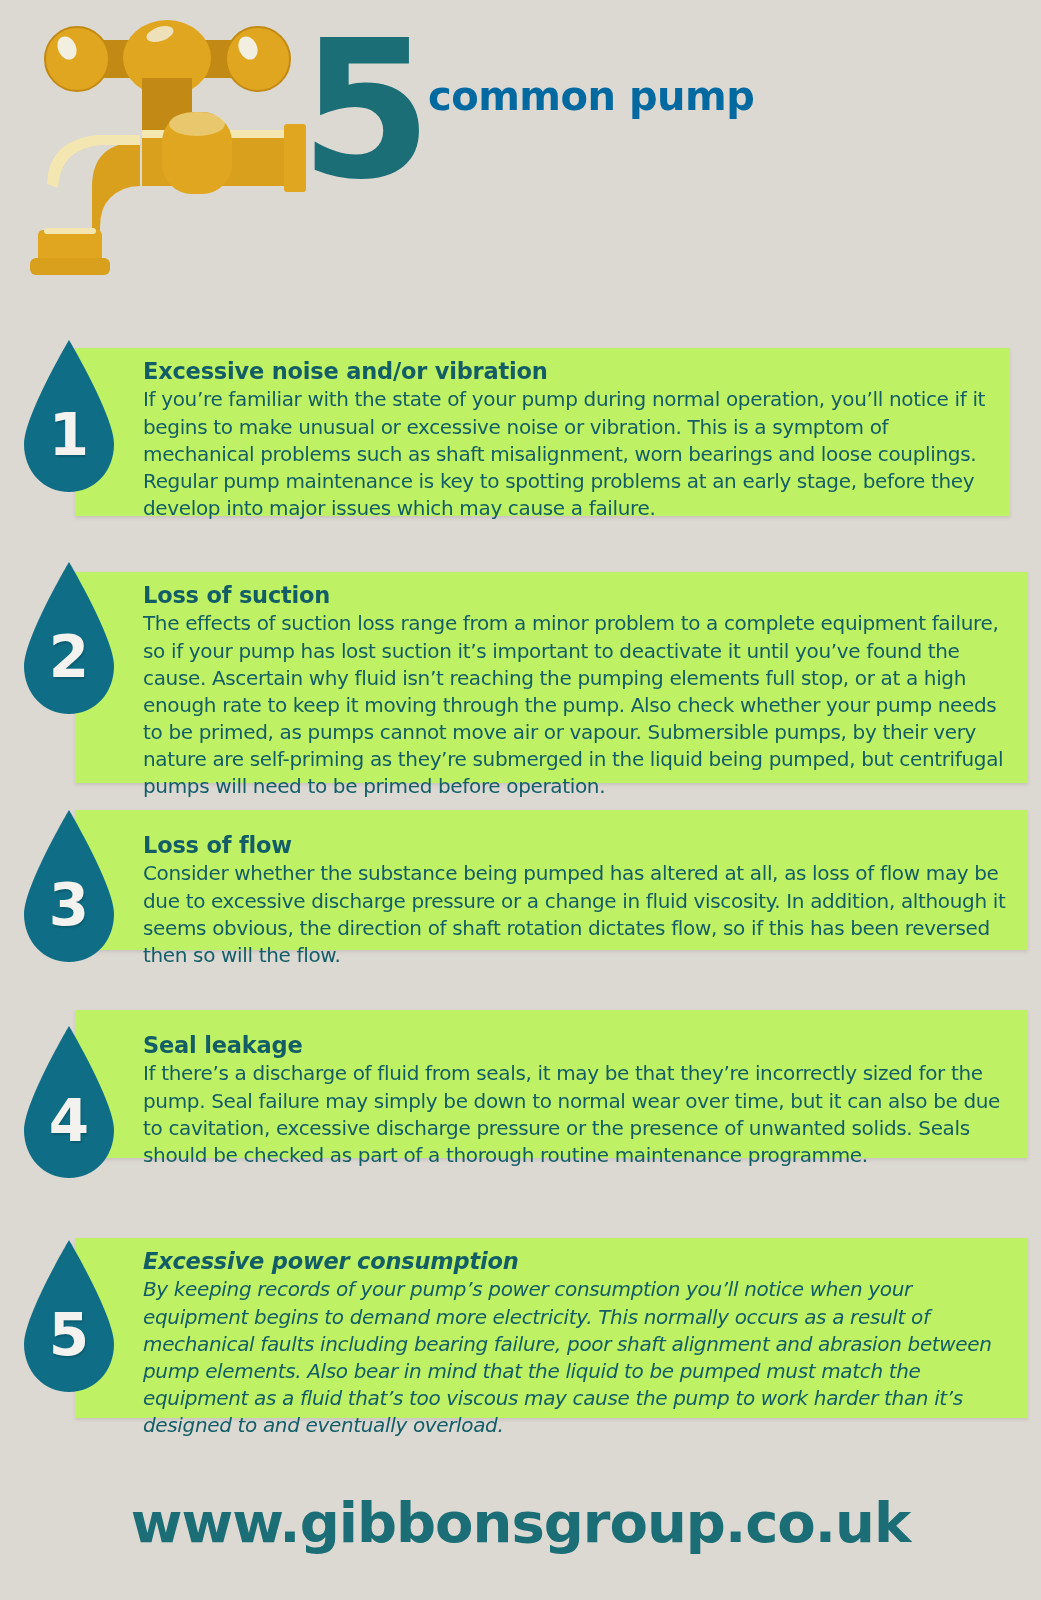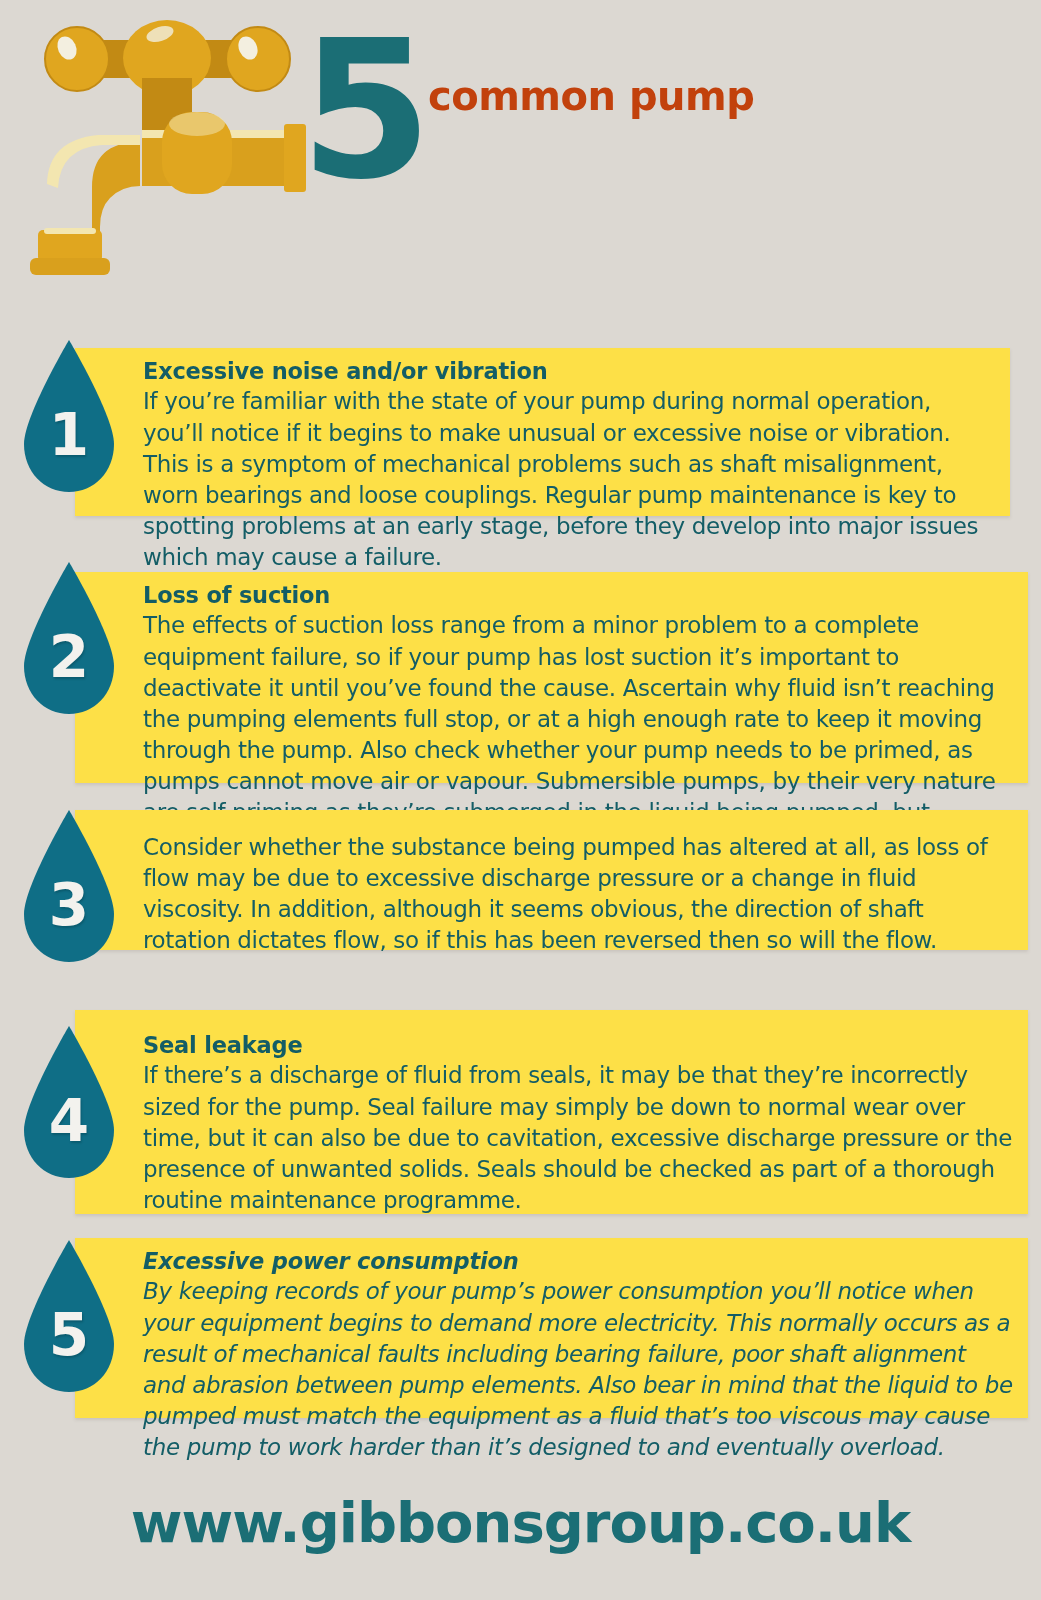--- a/index.html
+++ b/index.html
@@ -38,40 +38,40 @@
     font-size: 190px;
     font-weight: bold;
     color: #1b6e75;
     line-height: 1;
     letter-spacing: -6px;
   }
   #title-lines {
     position: absolute;
     left: 428px;
     top: 68px;
-    color: #c2410c;
+    color: #0369a1;
     font-family: "DejaVu Sans", sans-serif;
     font-weight: bold;
     font-size: 40px;
     line-height: 1.42;
     letter-spacing: -0.5px;
   }
   #title-lines div { white-space: nowrap; }
 
   
   .block {
     position: absolute;
     left: 0;
     width: 1041px;
   }
   .panel {
     position: absolute;
     left: 75px;
     top: 0;
-    background: #fde047;
+    background: #bef264;
     box-sizing: border-box;
     padding: 10px 14px 10px 68px;
     box-shadow: 0 2px 3px rgba(120,110,100,0.18);
   }
   .panel-inner { position: relative; }
   .drop {
     position: absolute;
     left: 18px;
     top: 0;
     width: 102px;
@@ -103,21 +103,21 @@
     font-weight: bold;
     font-size: 22.5px;
     line-height: 1.22;
     margin: 0 0 1px 0;
     white-space: nowrap;
     letter-spacing: -0.2px;
   }
   .blk-body {
     color: #135d66;
     font-family: "DejaVu Sans", sans-serif;
-    font-size: 23px;
+    font-size: 20px;
     line-height: 1.355;
     margin: 0;
     letter-spacing: -0.35px;
   }
 
   
   #footer-url {
     position: absolute;
     left: 0;
     top: 1490px;
@@ -201,33 +201,34 @@
     <svg viewBox="0 0 102 158" width="102" height="158">
       <path d="M51 2 C51 2 6 78 6 106 C6 134 26 154 51 154 C76 154 96 134 96 106 C96 78 51 2 51 2 Z" fill="#0f6e86"></path>
     </svg>
     <div class="drop-num">2</div>
   </div>
 </div>
 
 <div class="block" id="block-3" style="top:810px;">
   <div class="panel" style="width:953px; height:140px;">
     <div class="panel-inner" style="padding-top:12px;">
+      <div class="blk-heading">Loss of flow</div>
       <div class="blk-body">Consider whether the substance being pumped has altered at all, as loss of flow may be due to excessive discharge pressure or a change in fluid viscosity. In addition, although it seems obvious, the direction of shaft rotation dictates flow, so if this has been reversed then so will the flow.</div>
     </div>
   </div>
   <div class="drop" style="top:-2px;">
     <svg viewBox="0 0 102 158" width="102" height="158">
       <path d="M51 2 C51 2 6 78 6 106 C6 134 26 154 51 154 C76 154 96 134 96 106 C96 78 51 2 51 2 Z" fill="#0f6e86"></path>
     </svg>
     <div class="drop-num">3</div>
   </div>
 </div>
 
 <div class="block" id="block-4" style="top:1010px;">
-  <div class="panel" style="width:953px; height:204px;">
+  <div class="panel" style="width:953px; height:148px;">
     <div class="panel-inner" style="padding-top:12px;">
       <div class="blk-heading">Seal leakage</div>
       <div class="blk-body">If there’s a discharge of fluid from seals, it may be that they’re incorrectly sized for the pump. Seal failure may simply be down to normal wear over time, but it can also be due to cavitation, excessive discharge pressure or the presence of unwanted solids. Seals should be checked as part of a thorough routine maintenance programme.</div>
     </div>
   </div>
   <div class="drop" style="top:14px;">
     <svg viewBox="0 0 102 158" width="102" height="158">
       <path d="M51 2 C51 2 6 78 6 106 C6 134 26 154 51 154 C76 154 96 134 96 106 C96 78 51 2 51 2 Z" fill="#0f6e86"></path>
     </svg>
     <div class="drop-num">4</div>

